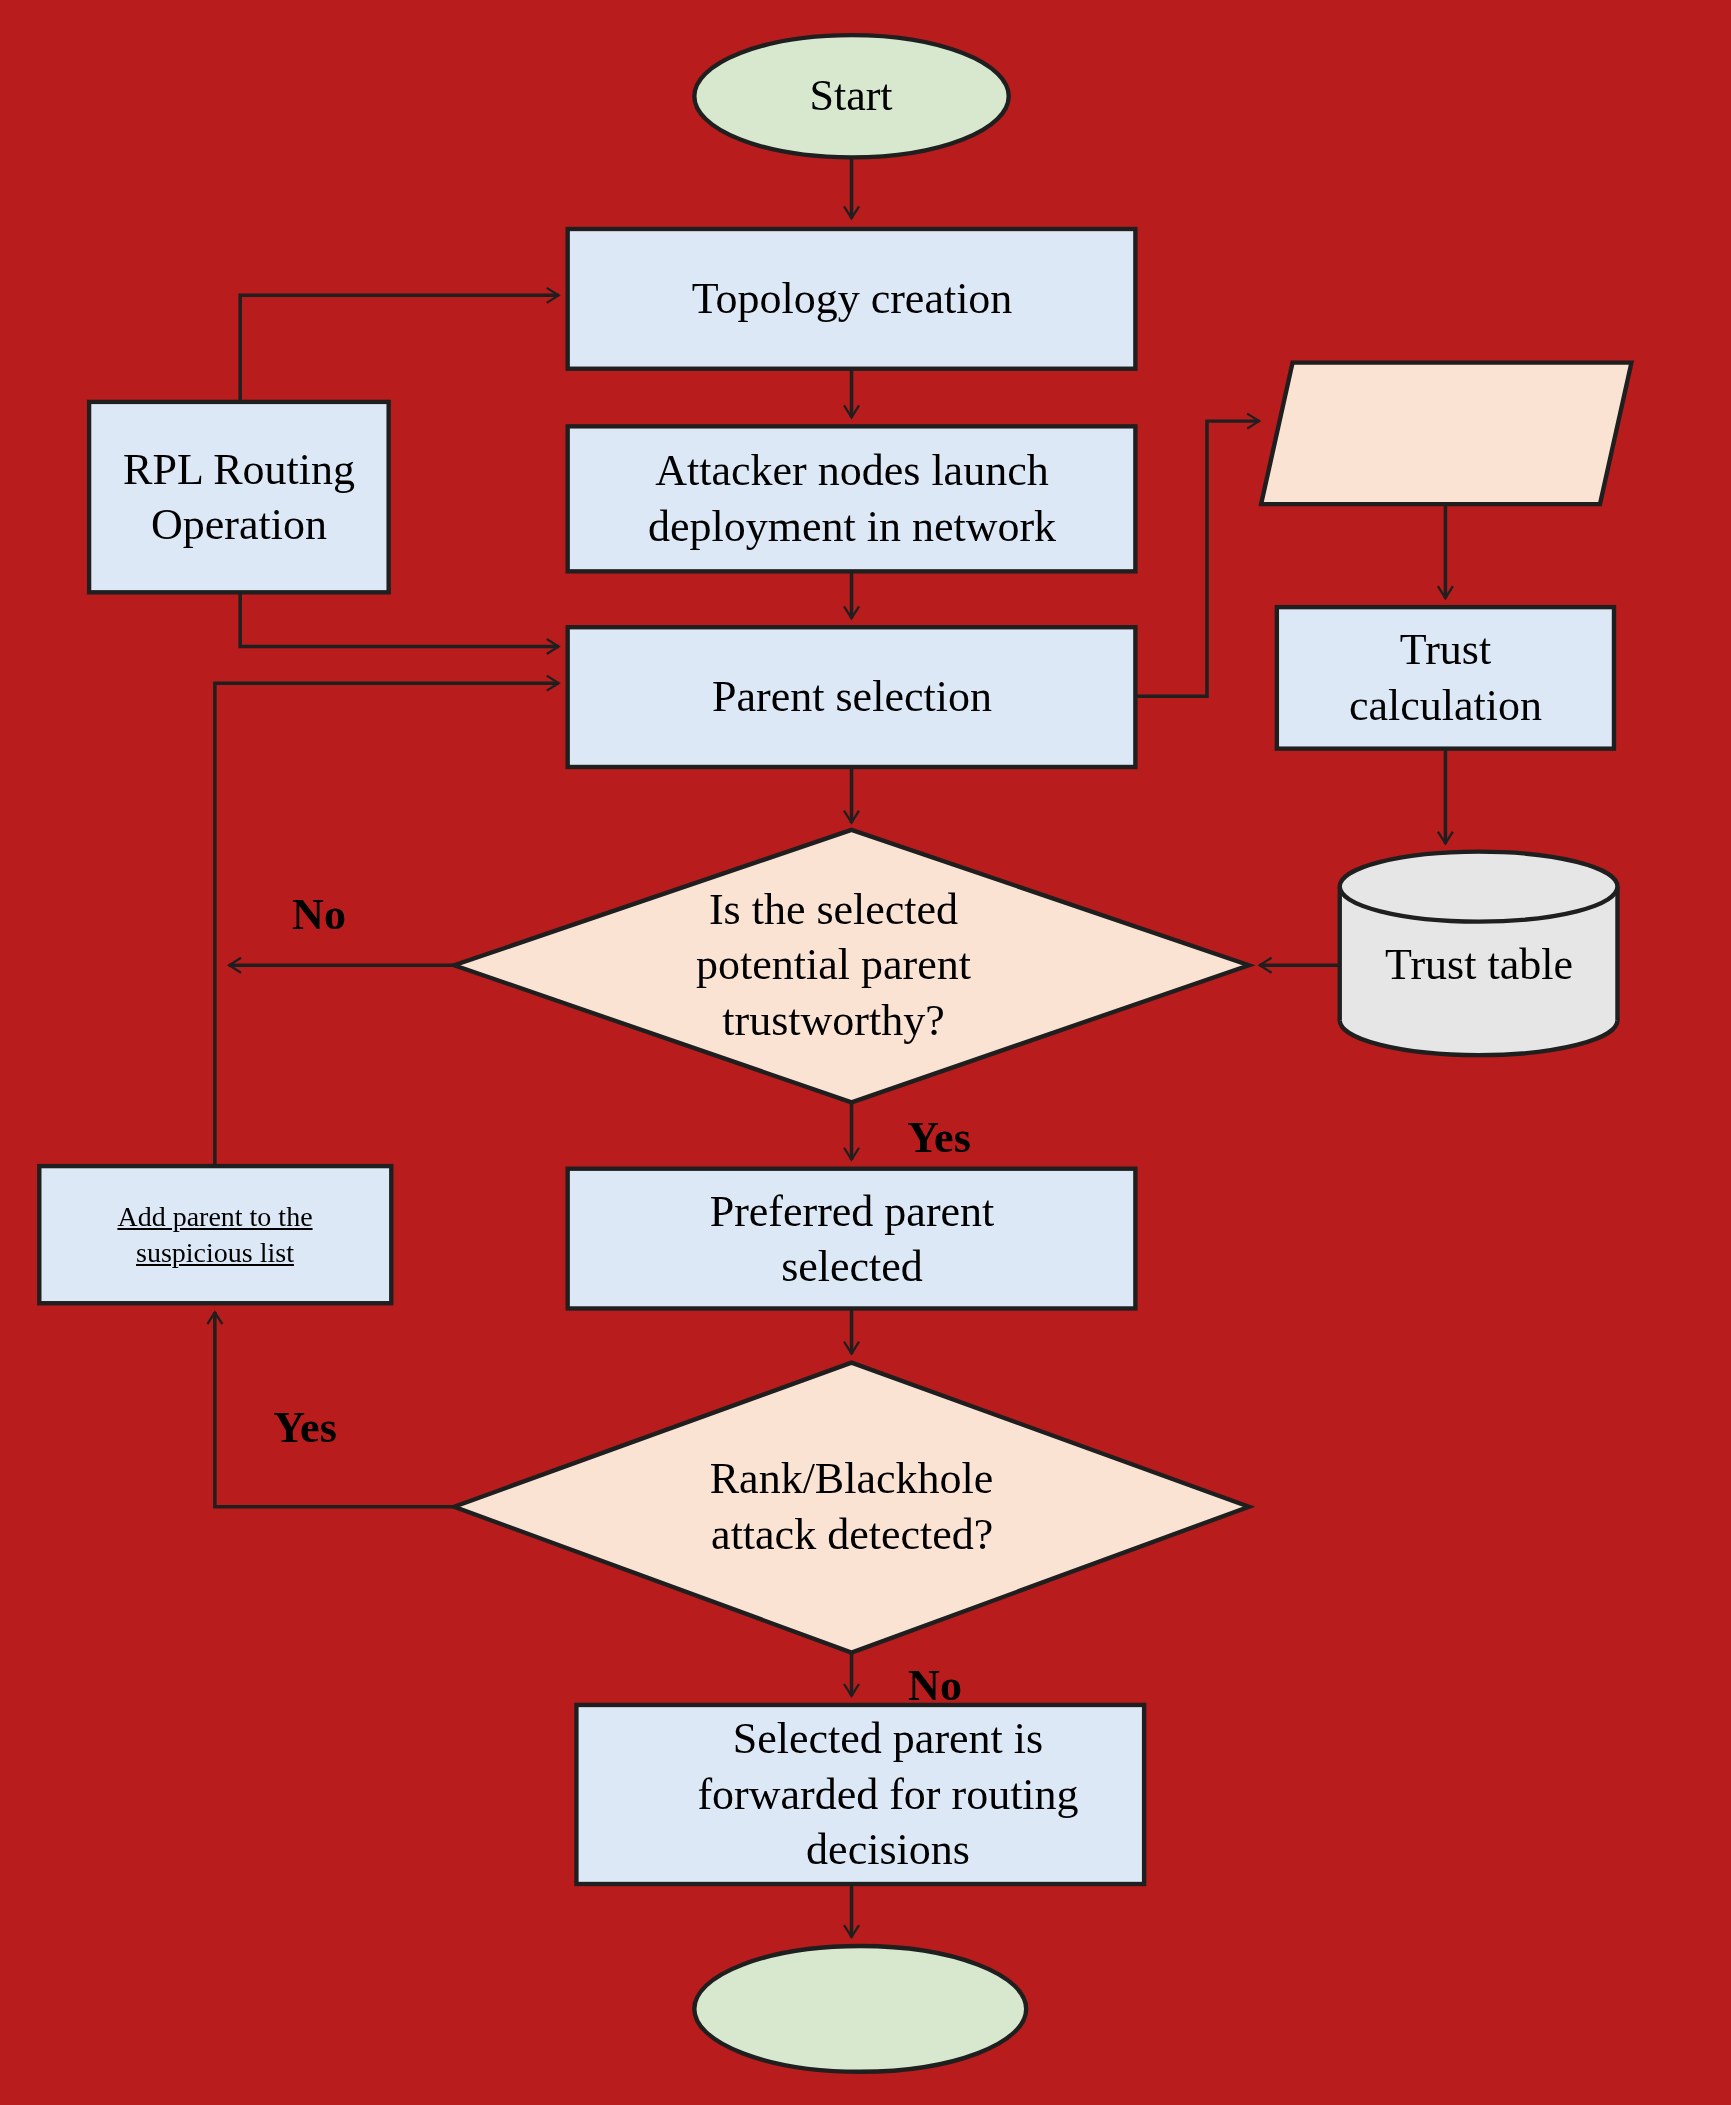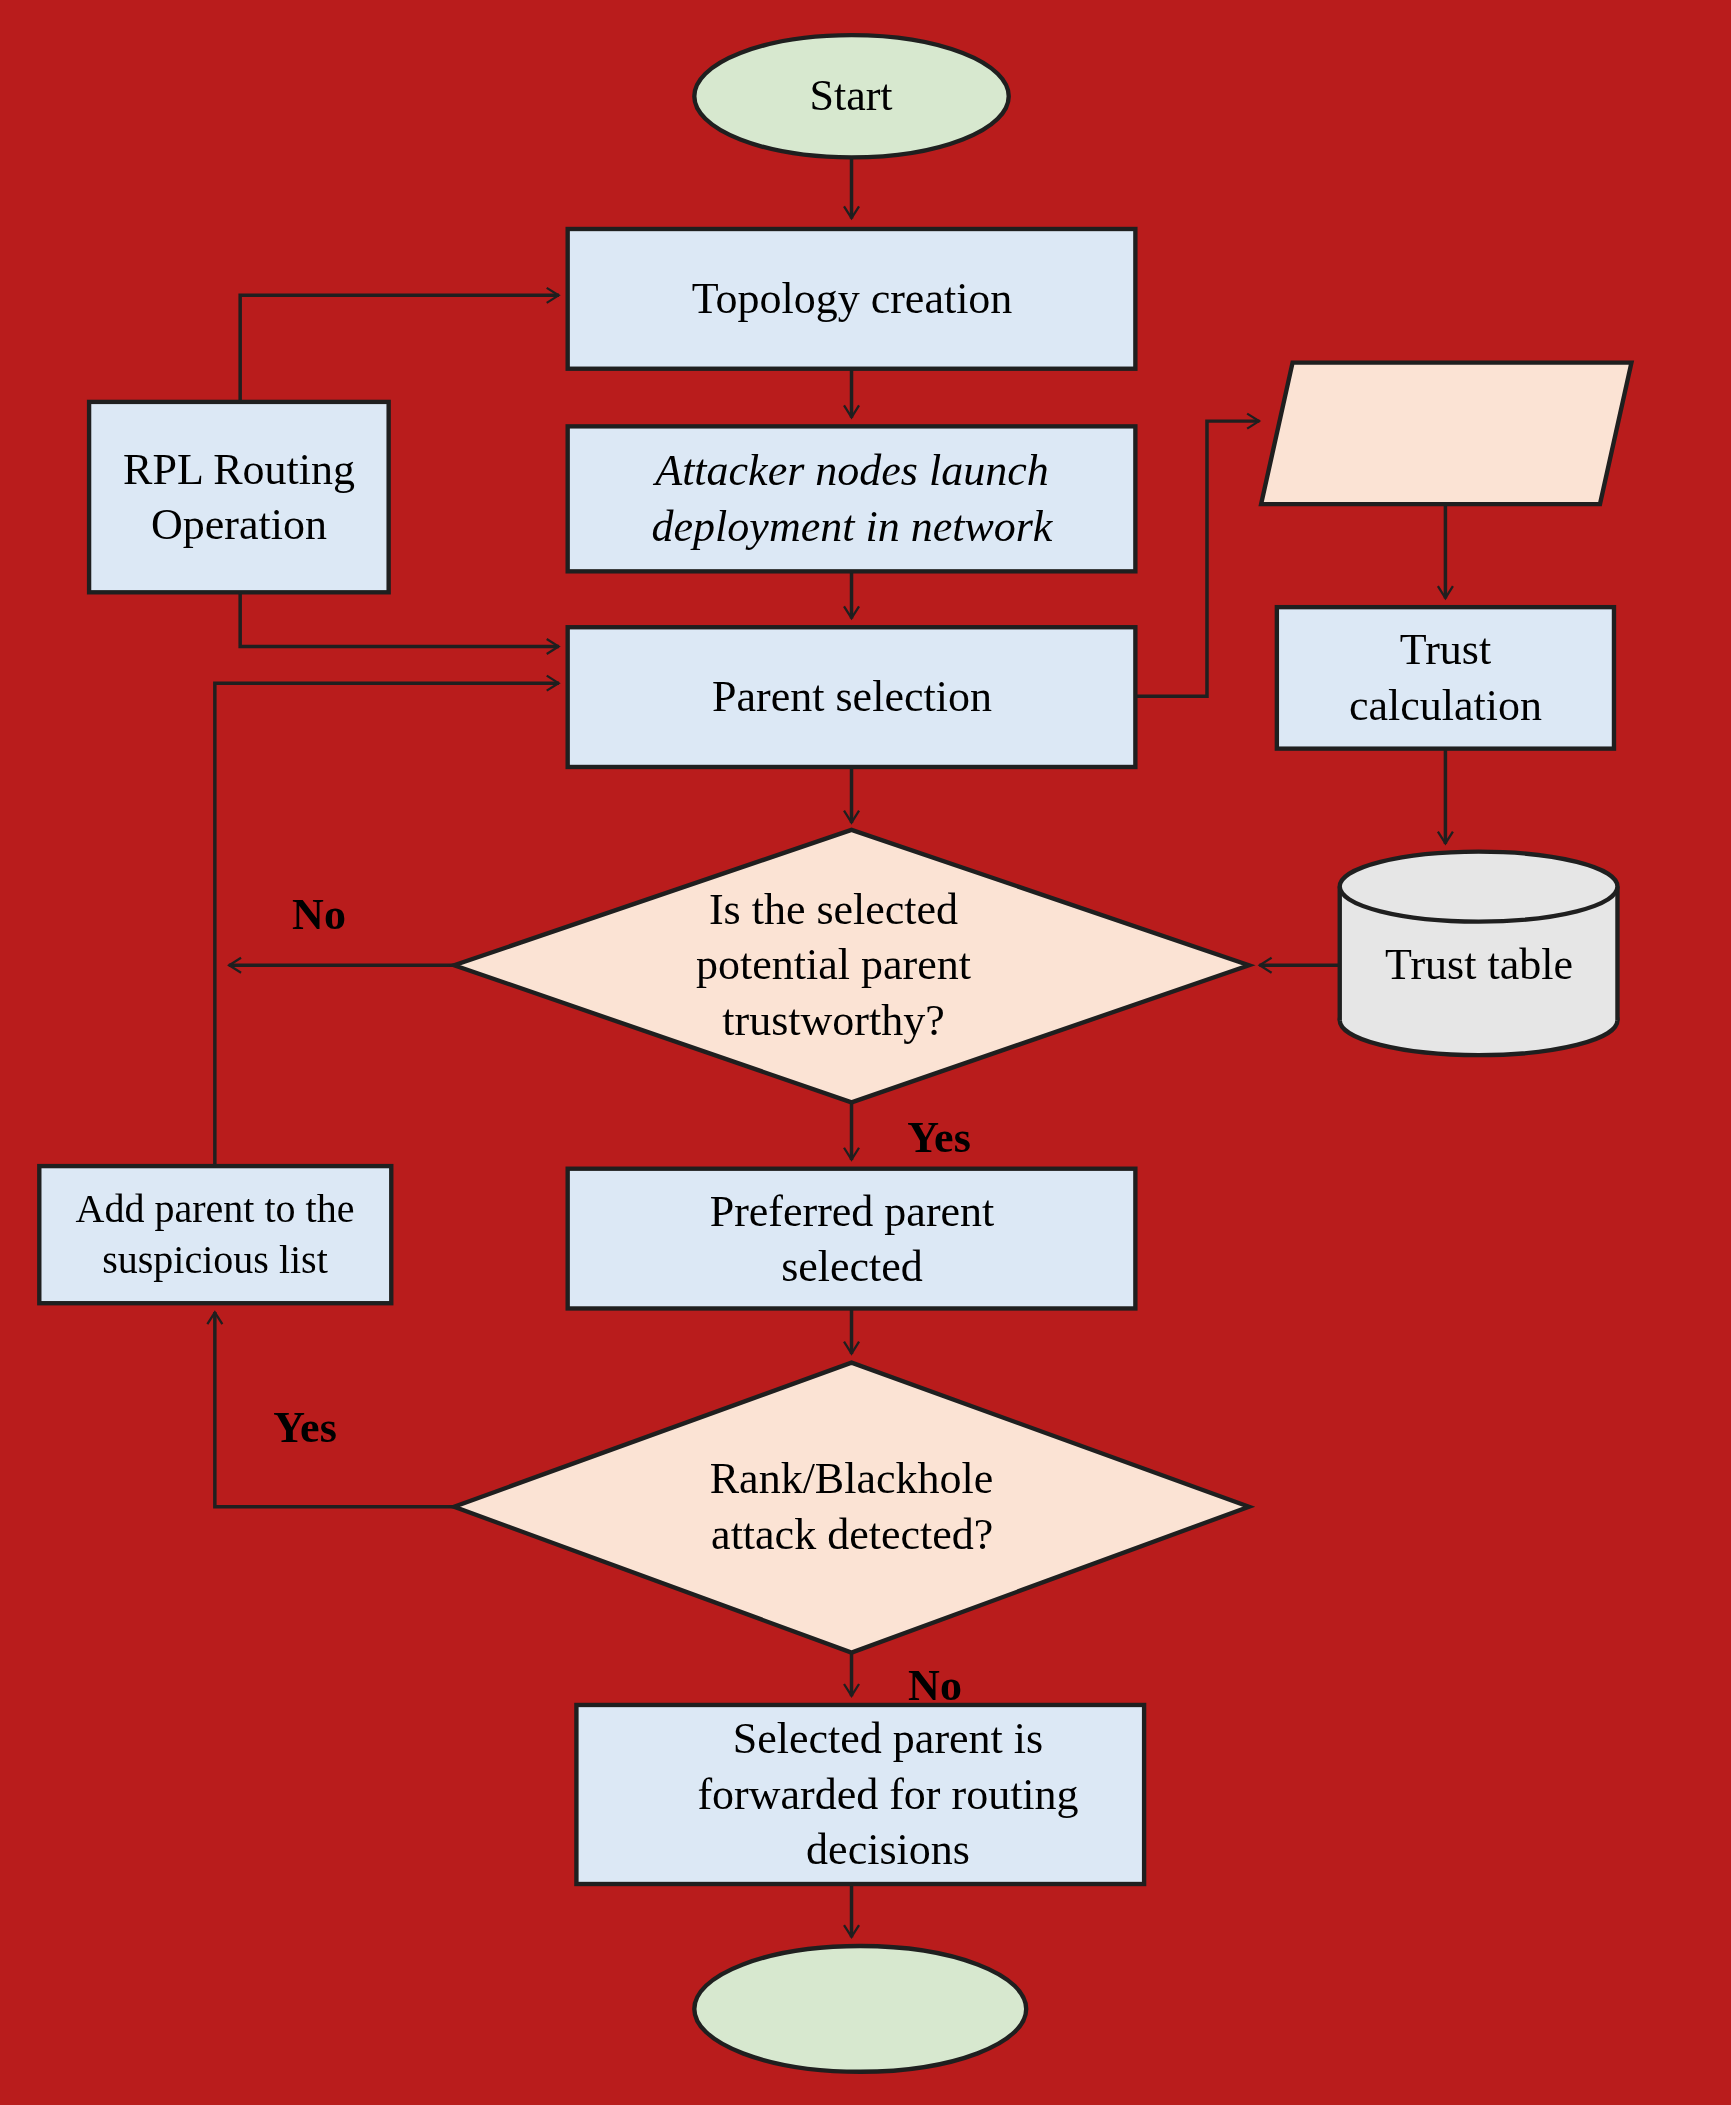--- a/index.html
+++ b/index.html
@@ -16,21 +16,21 @@
     position: absolute;
     display: flex;
     align-items: center;
     justify-content: center;
     text-align: center;
     white-space: pre-line;
     font-size: 44px;
     line-height: 1.26;
     color: #000000;
   }
-  .node-label.small { font-size: 40px; }
+  .node-label.small { font-size: 28px; text-decoration: underline; }
   .edge-label {
     position: absolute;
     display: flex;
     align-items: center;
     justify-content: center;
     font-size: 44px;
     font-weight: bold;
     color: #000000;
   }
 </style>
@@ -88,21 +88,21 @@
       <polygon points="975,1560 1430,1725 975,1892 520,1725" fill="#fbe3d4"></polygon>
       <rect x="660" y="1952" width="650" height="205" fill="#dce8f5"></rect>
       <ellipse cx="985" cy="2300" rx="190" ry="72" fill="#d7e8cf"></ellipse>
     </g>
   </svg>
 
   <div class="node-label" style="left:694px; top:35px; width:314px; height:122px;">Start</div>
 
   <div class="node-label" style="left:568px; top:229px; width:568px; height:140px;">Topology creation</div>
 
-  <div class="node-label" style="left:568px; top:426px; width:568px; height:145px;font-style:italic;">Attacker nodes launch
+  <div class="node-label" style="left:568px; top:426px; width:568px; height:145px;">Attacker nodes launch
 deployment in network</div>
 
   <div class="node-label" style="left:89px; top:402px; width:300px; height:190px;">RPL Routing
 Operation</div>
 
   <div class="node-label" style="left:568px; top:627px; width:568px; height:140px;">Parent selection</div>
 
 
   <div class="node-label" style="left:1277px; top:607px; width:337px; height:141px;">Trust
 calculation</div>

